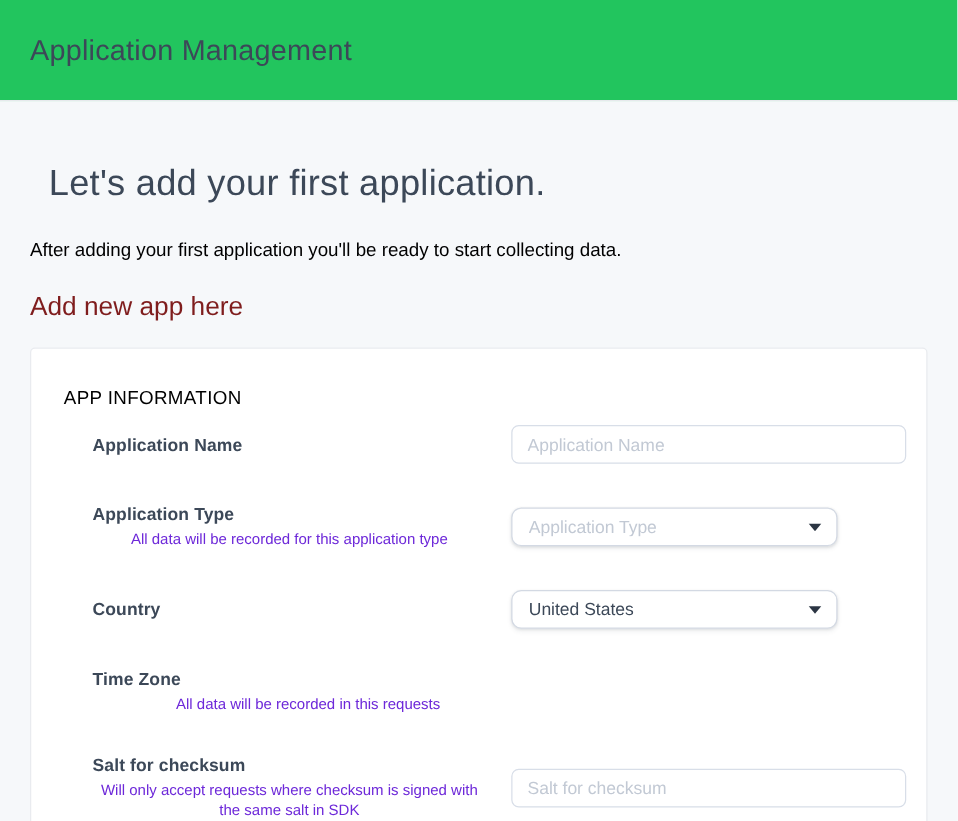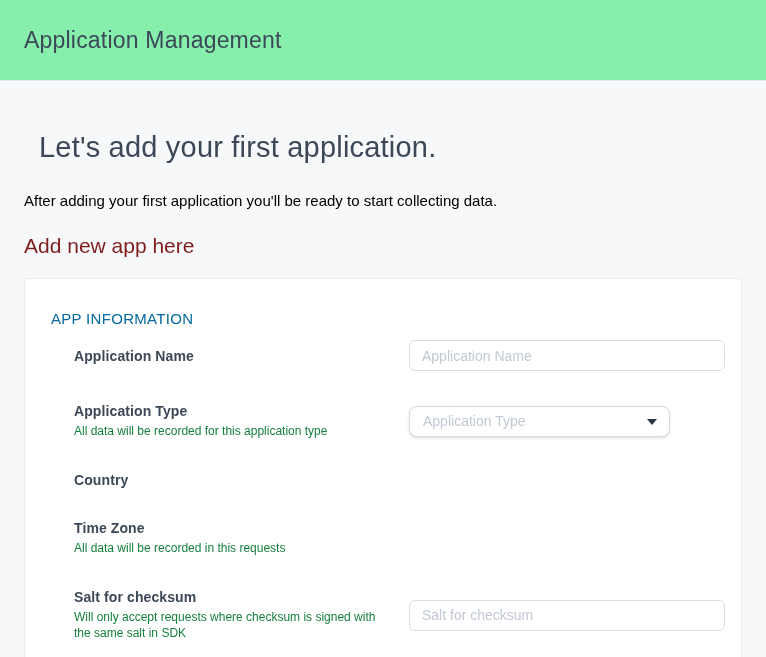--- a/index.html
+++ b/index.html
@@ -5,21 +5,21 @@
   * { margin: 0; padding: 0; box-sizing: border-box; }
   html, body {
     width: 766px; height: 657px; overflow: hidden;
     font-family: "Liberation Sans", sans-serif;
     background: #f6f8fa;
   }
 
   
   .app-header {
     height: 81px;
-    background: #86efac;
+    background: #22c55e;
     border-bottom: 1px solid #e6e9ec;
     display: flex;
     align-items: center;
     padding-left: 24px;
   }
   .app-header h1 {
     font-size: 23px;
     font-weight: 500;
     color: #3c4858;
     letter-spacing: .2px;
@@ -55,21 +55,21 @@
   .card {
     margin-top: 20px;
     background: #ffffff;
     border: 1px solid #e9ebef;
     border-radius: 4px;
     padding: 31px 16px 60px 26px;
     min-height: 420px;
   }
   .card-section-title {
     font-size: 15px;
-    color: #0369a1;
+    color: #000000;
     letter-spacing: .3px;
     margin-bottom: 13px;
   }
 
   
   .form-row {
     display: flex;
     align-items: center;
     margin-bottom: 32px;
     margin-left: 23px;
@@ -78,23 +78,24 @@
   .row-label-block { flex: 1; padding-right: 20px; }
   .row-label {
     font-size: 14px;
     font-weight: 600;
     color: #3c4858;
     letter-spacing: .1px;
   }
   .row-helper {
     margin-top: 4px;
     font-size: 12px;
-    color: #15803d;
+    color: #6d28d9;
     line-height: 1.4;
     max-width: 345px;
+    text-align: center;
   }
   .row-control { width: 316px; flex: none; }
 
   
   .text-input {
     width: 100%;
     height: 31px;
     border: 1px solid #d8dee8;
     border-radius: 6px;
     background: #ffffff;
@@ -174,20 +175,26 @@
           <span class="select-value placeholder">Application Type</span>
           <span class="caret"></span>
         </div>
       </div>
     </div>
 
     <div class="form-row">
       <div class="row-label-block">
         <div class="row-label">Country</div>
       </div>
+      <div class="row-control">
+        <div class="select">
+          <span class="select-value">United States</span>
+          <span class="caret"></span>
+        </div>
+      </div>
     </div>
 
     <div class="form-row">
       <div class="row-label-block">
         <div class="row-label">Time Zone</div>
         <div class="row-helper">All data will be recorded in this requests</div>
       </div>
     </div>
 
     <div class="form-row">

